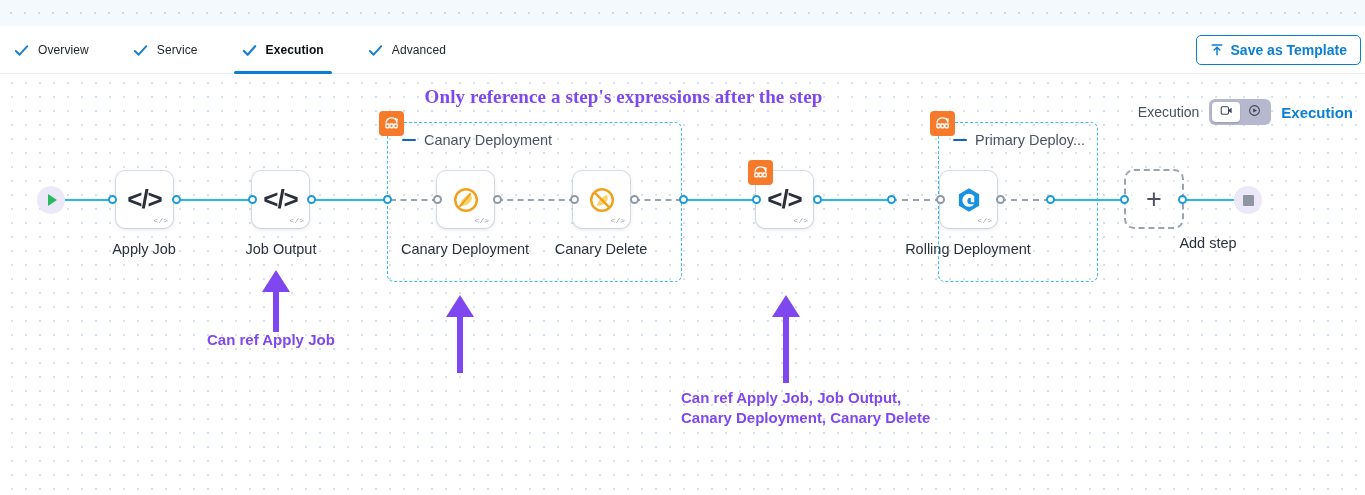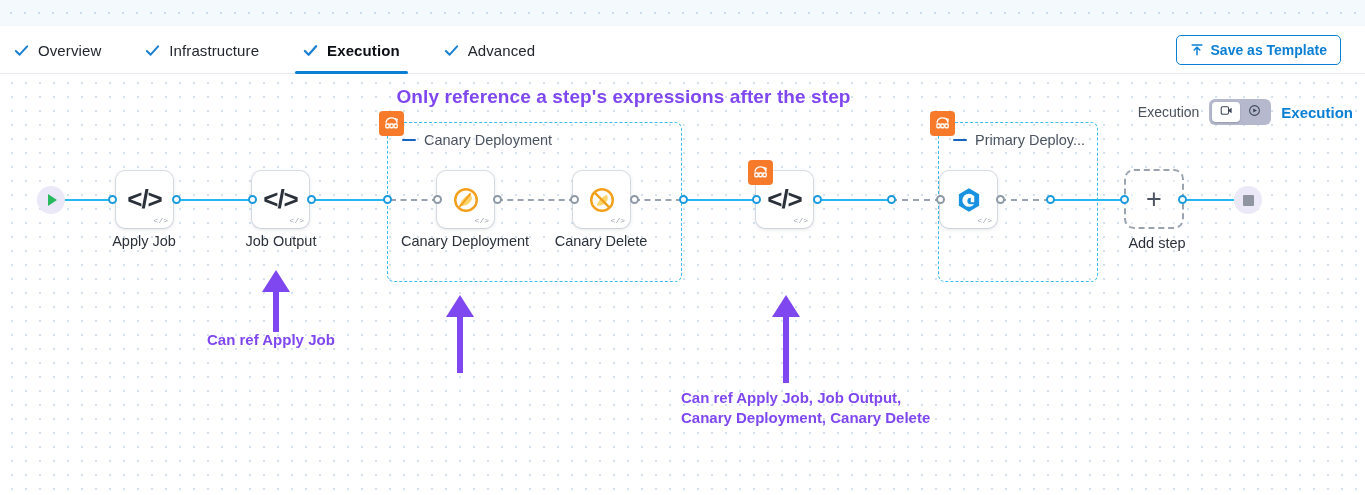--- a/index.html
+++ b/index.html
@@ -27,29 +27,29 @@
     background: #ffffff;
     border-bottom: 1px solid #e8ebf0;
   }
   .tabs { position: absolute; left: 14px; top: 0; height: 48px; display: flex; align-items: center; }
   .tab {
     display: flex; align-items: center; gap: 9px;
     height: 48px; padding: 0 14px 0 0; margin-right: 30px;
     position: relative; cursor: pointer;
   }
   .tab .chk { width: 15px; height: 15px; flex: 0 0 15px; display: block; }
-  .tab .tlabel { font-size: 15px; color: #22272d; letter-spacing: .1px; }
+  .tab .tlabel { font-size: 12px; color: #22272d; letter-spacing: .1px; }
   .tab.active .tlabel { font-weight: bold; color: #0b0e13; }
   .tab.active::after {
     content: ""; position: absolute; left: -8px; right: 6px; bottom: 0;
     height: 3px; background: #0b7fd4; border-radius: 2px;
   }
 
   .save-tpl {
-    position: absolute; right: 24px; top: 50%; transform: translateY(-50%);
+    position: absolute; right: 4px; top: 50%; transform: translateY(-50%);
     display: flex; align-items: center; gap: 7px;
     height: 30px; padding: 0 13px;
     border: 1px solid #0b7fd4; border-radius: 5px;
     background: #fff; color: #0b7fd4;
     font-size: 14px; font-weight: bold; cursor: pointer;
     white-space: nowrap;
   }
   .save-tpl svg { display: block; }
 
   
@@ -58,21 +58,21 @@
     background-color: #ffffff;
     background-image: radial-gradient(circle, #d4e2ef 1px, transparent 1px);
     background-size: 14px 14px;
     background-position: 5px 1px;
     overflow: hidden;
   }
 
   
   .banner {
     position: absolute; left: 0; top: 11px; width: 1247px; text-align: center;
-    font-size: 19px; font-weight: bold; color: #7f47f0; letter-spacing: .1px;
+    font-size: 19px; font-weight: bold; color: #7f47f0; letter-spacing: .1px; font-family: Liberation Serif, serif;
   }
 
   
   .exec-ctl { position: absolute; right: 12px; top: 24px; display: flex; align-items: center; gap: 10px; }
   .exec-ctl .exec-label { font-size: 14px; color: #4a515c; }
   .seg {
     display: flex; align-items: center; background: #b6b9ce; border-radius: 6px;
     padding: 3px; gap: 0;
   }
   .seg .sbtn {
@@ -119,21 +119,21 @@
     position: absolute; right: 5px; bottom: 3px;
     font-size: 8px; color: #9aa2ad; font-family: "Liberation Mono", monospace;
     line-height: 1;
   }
   .node .topbadge {
     position: absolute; left: -8px; top: -11px; width: 25px; height: 25px;
     border-radius: 4px; background: #f77a2b; z-index: 6;
     display: flex; align-items: center; justify-content: center;
   }
   .nlabel {
-    position: absolute; top: 156px; width: 130px; text-align: center;
+    position: absolute; top: 164px; width: 130px; text-align: center;
     font-size: 14.5px; color: #2b313a; line-height: 21px;
   }
 
   .codeglyph { font-size: 26px; font-weight: bold; color: #2b313a;
                font-family: "Liberation Sans", sans-serif; letter-spacing: -1px; }
 
   
   .group {
     position: absolute; top: 47px; height: 160px;
     border: 1.5px dashed #3bbdf0; border-radius: 7px;
@@ -176,29 +176,29 @@
 
     <div class="tab">
       <span class="chk">
         <svg class="chk" viewBox="0 0 16 16">
             <path d="M2 8.5 L6 12.5 L14 3.5" fill="none" stroke="#1a7fd0" stroke-width="2.1" stroke-linecap="round" stroke-linejoin="round"></path>
           </svg>
       </span>
       <span class="tlabel">Overview</span>
     </div>
 
-
     <div class="tab">
       <span class="chk">
         <svg class="chk" viewBox="0 0 16 16">
             <path d="M2 8.5 L6 12.5 L14 3.5" fill="none" stroke="#1a7fd0" stroke-width="2.1" stroke-linecap="round" stroke-linejoin="round"></path>
           </svg>
       </span>
-      <span class="tlabel">Infrastructure</span>
-    </div>
+      <span class="tlabel">Service</span>
+    </div>
+
 
     <div class="tab active">
       <span class="chk">
         <svg class="chk" viewBox="0 0 16 16">
             <path d="M2 8.5 L6 12.5 L14 3.5" fill="none" stroke="#1a7fd0" stroke-width="2.4" stroke-linecap="round" stroke-linejoin="round"></path>
           </svg>
       </span>
       <span class="tlabel">Execution</span>
     </div>
 
@@ -385,25 +385,27 @@
 
     <div class="node" style="left:940px;">
       <span class="glyph">
         <svg width="30" height="30" viewBox="0 0 32 32">
           <path d="M16 3.5 L26.8 9.75 V22.25 L16 28.5 L5.2 22.25 V9.75 Z" fill="#1791e0"></path>
           <path d="M21 11.5 A7 7 0 1 0 21.5 20.5 L17.5 20.5 A3.4 3.4 0 1 1 17.9 13.6 L17.9 18.5 L21.6 18.5 L21.6 11.5 Z" fill="#ffffff"></path>
         </svg>
       </span>
       <span class="microtag">&lt;/&gt;</span>
     </div>
+    <div class="nlabel" style="left:903px;">Rolling
+Deployment</div>
 
     <div class="addstep" style="left:1124px;">
       <span class="plus">+</span>
     </div>
-    <div class="nlabel" style="left:1092px; top:158px;text-align:center;">Add step</div>
+    <div class="nlabel" style="left:1143px; top:158px;text-align:center;">Add step</div>
 
     <div class="arrow" style="left:260px; top:195px;">
       <svg width="32" height="62" viewBox="0 0 32 62">
         <rect x="13" y="18" width="6" height="44" fill="#7f47f0"></rect>
         <path d="M16 0 L30 22 L2 22 Z" fill="#7f47f0"></path>
       </svg>
     </div>
     <div class="arrow" style="left:444px; top:220px;">
       <svg width="32" height="78" viewBox="0 0 32 78">
         <rect x="13" y="18" width="6" height="60" fill="#7f47f0"></rect>

